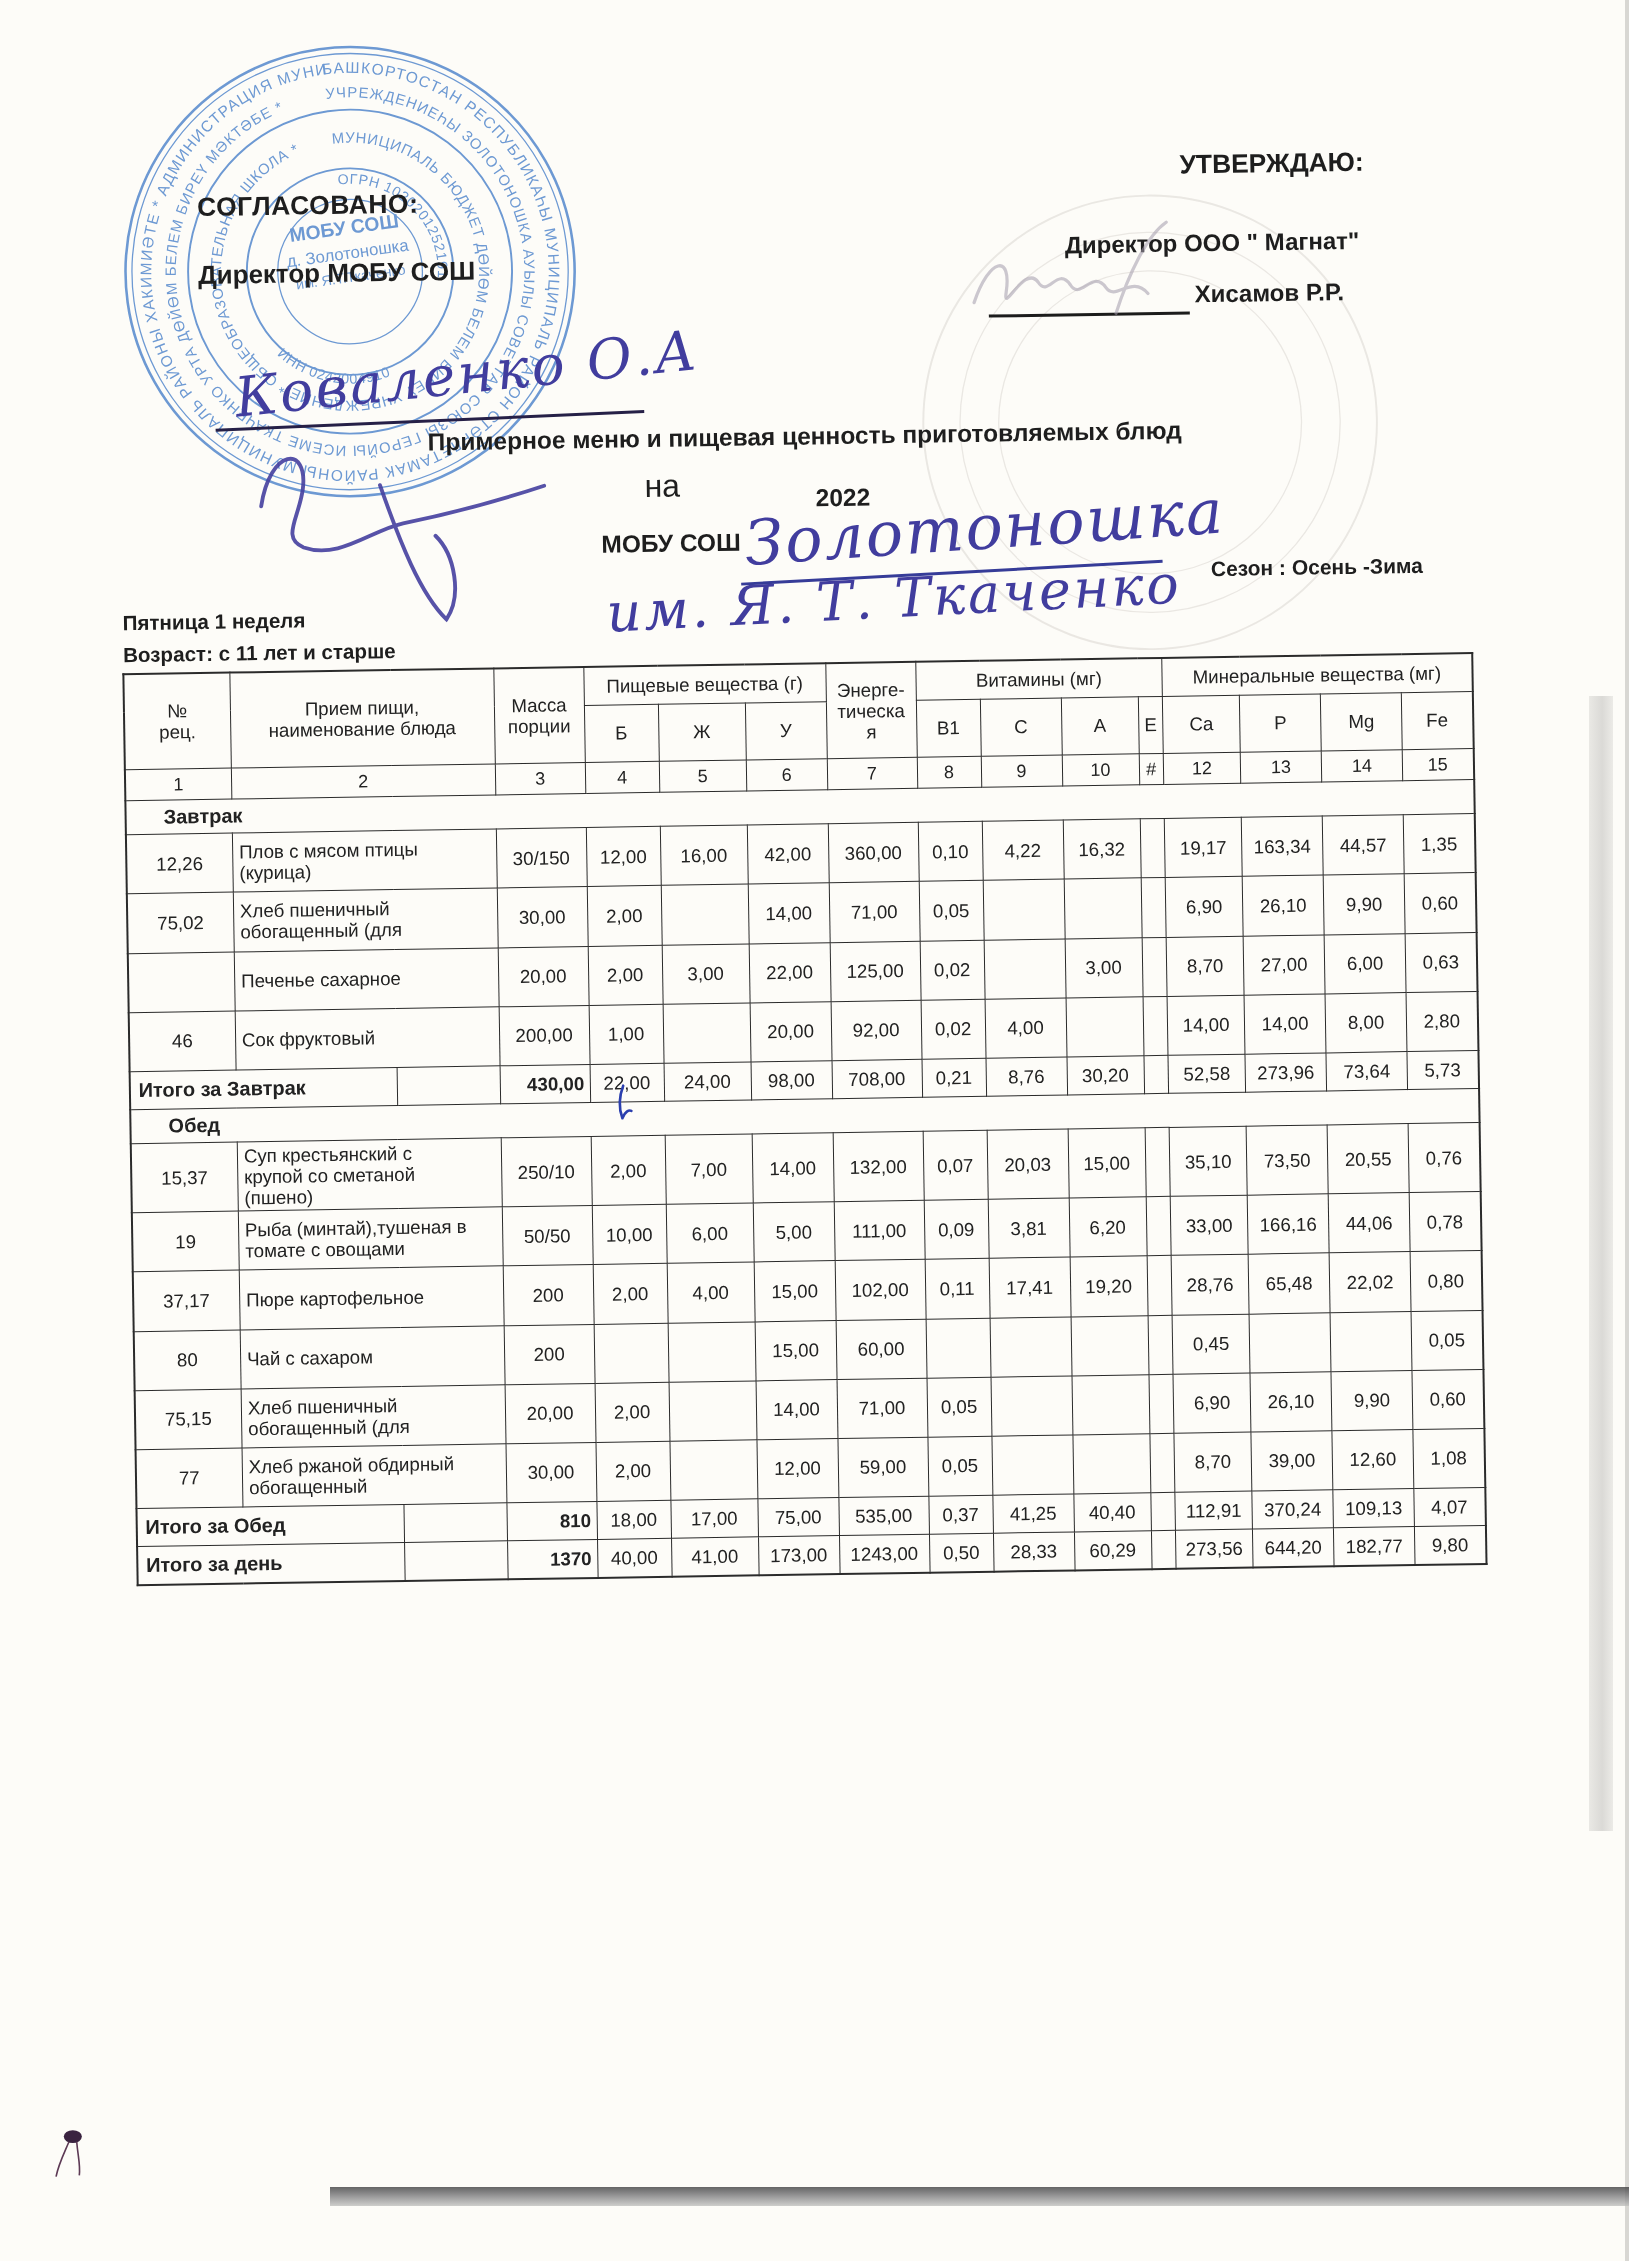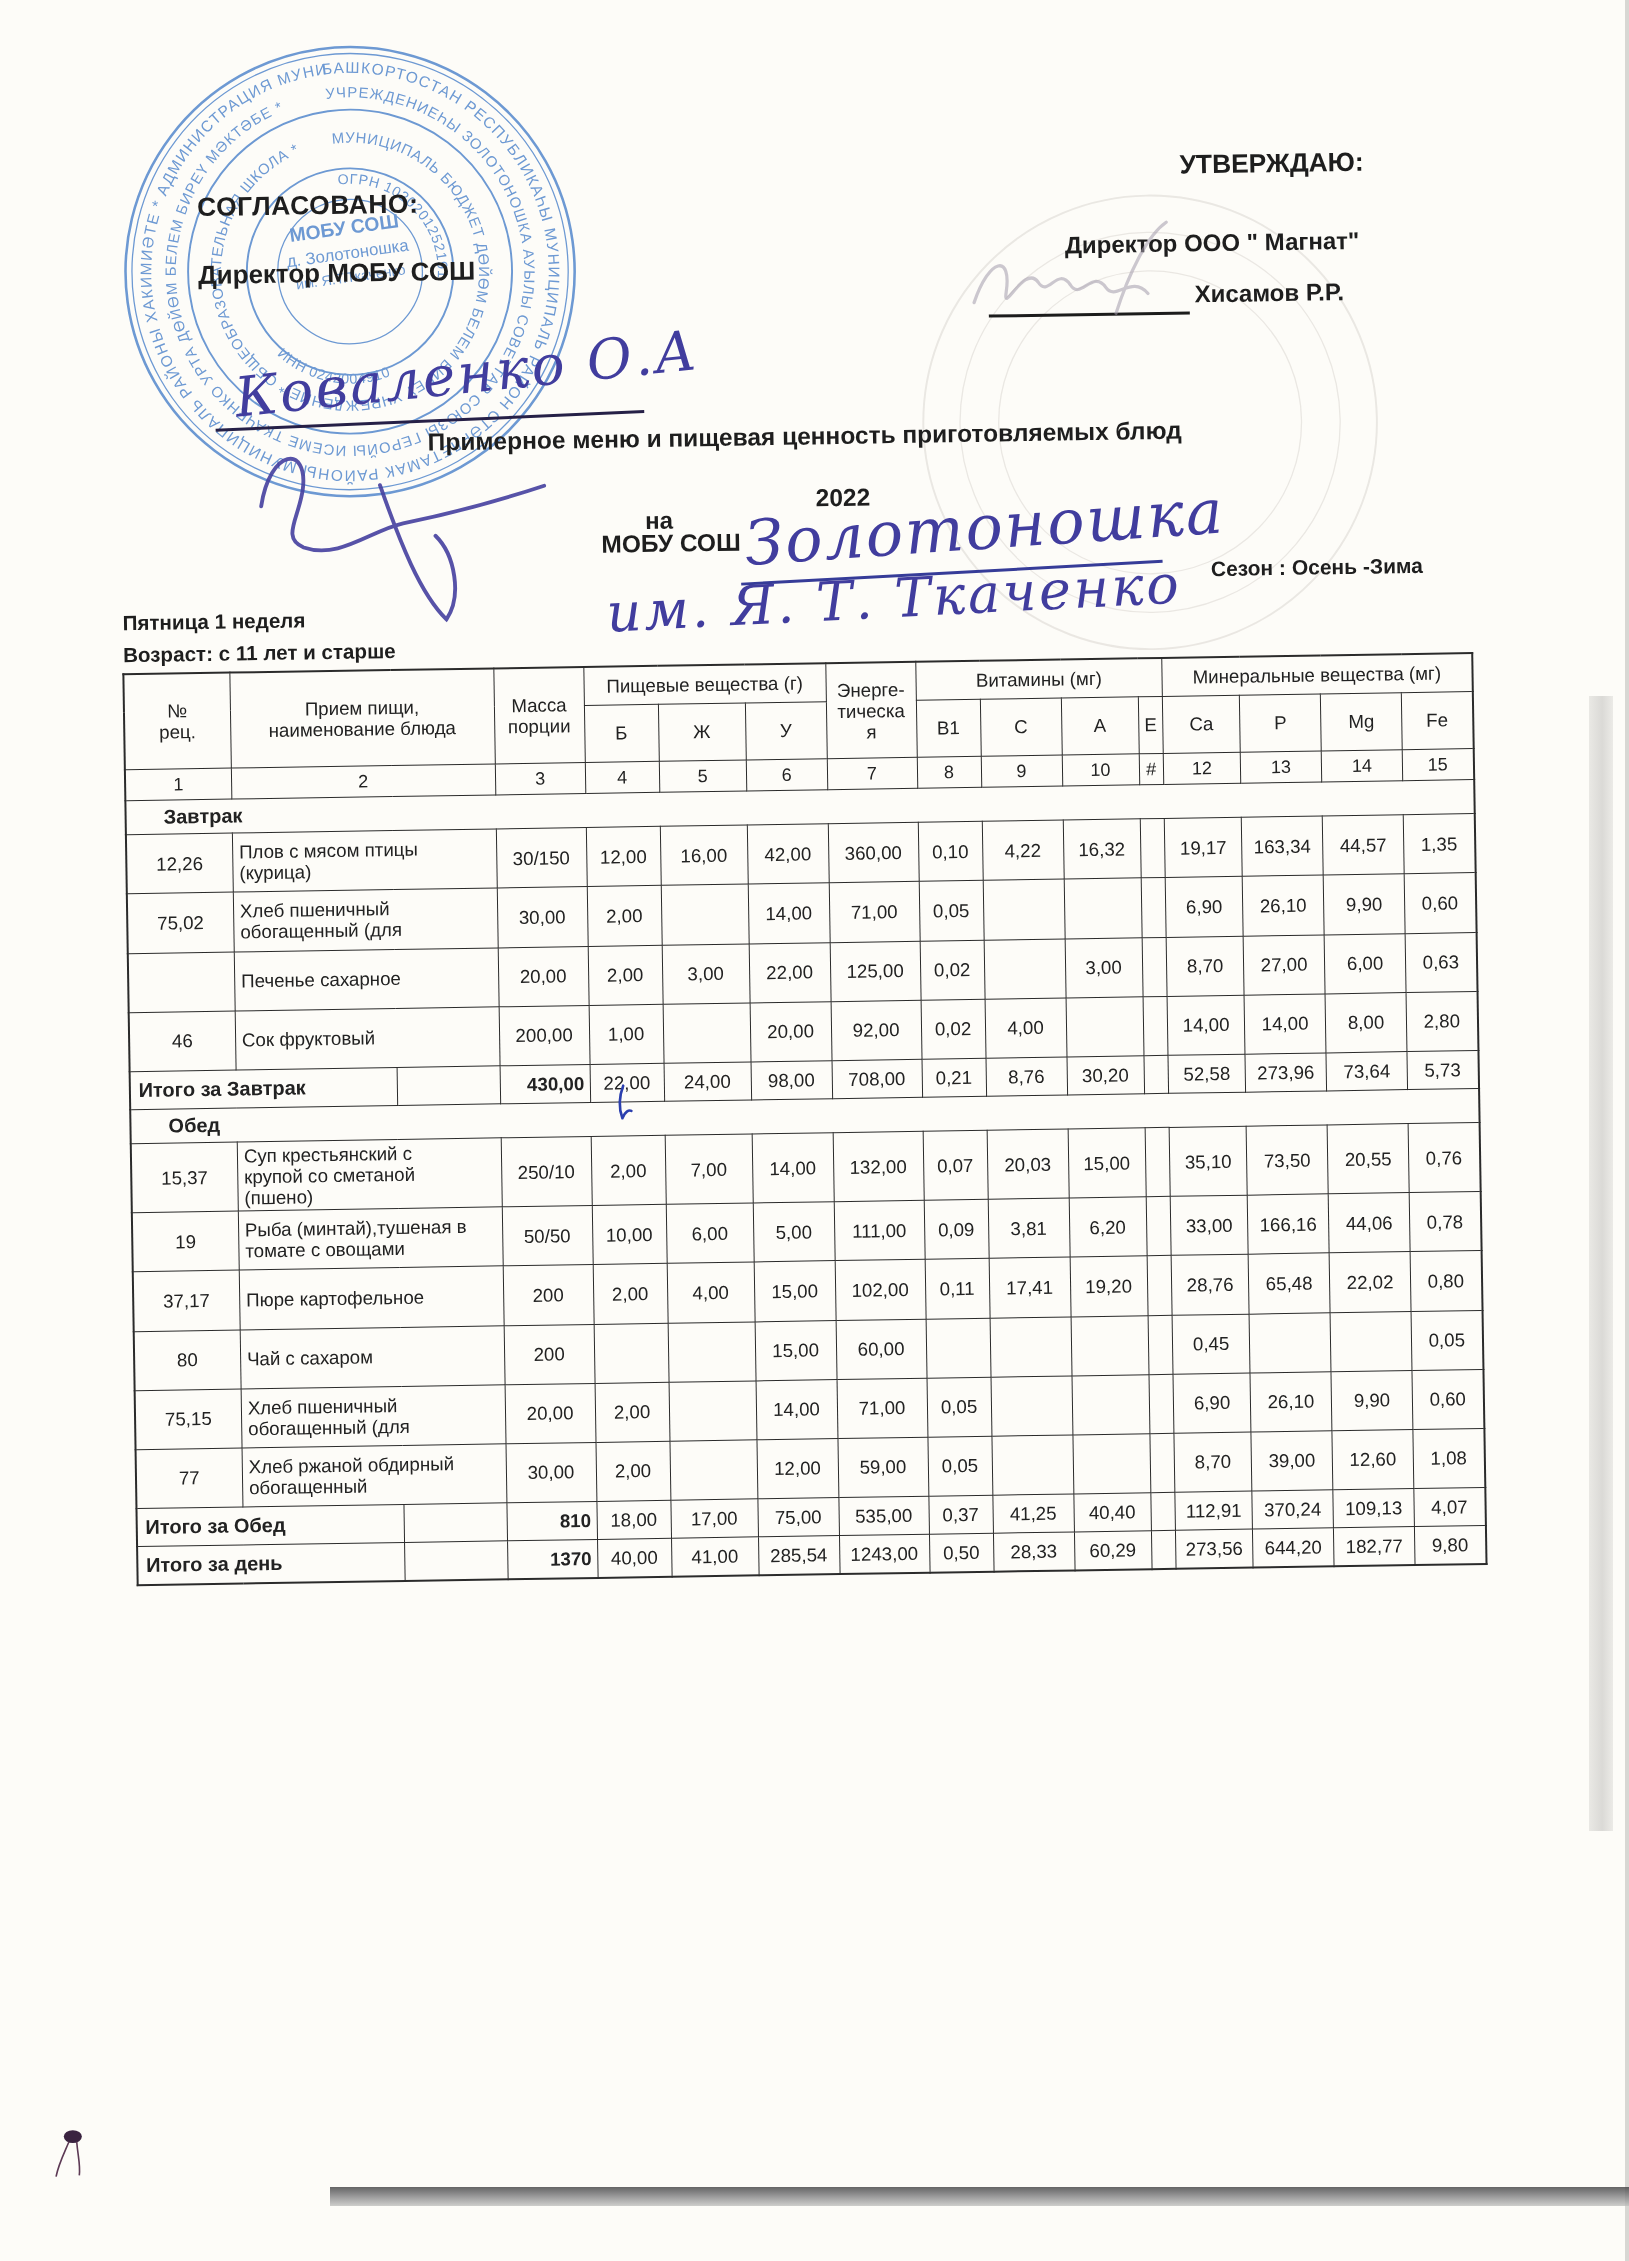--- a/index.html
+++ b/index.html
@@ -17,21 +17,21 @@
   .sogl-sub{left:211px;top:261px;font-size:26px;font-weight:bold;}
   .hand{font-family:"DejaVu Serif","Liberation Serif",serif;font-style:italic;color:#413d9e;}
   .sogl-sig{left:245px;top:347px;font-size:55px;transform:rotate(-5deg);letter-spacing:2.6px;white-space:nowrap;}
   .sogl-underline{left:226px;top:424px;width:429px;height:3.2px;background:#262047;transform:rotate(-1.6deg);}
   .utv-title{left:1194px;top:166px;font-size:26.4px;font-weight:bold;}
   .utv-sub{left:1078px;top:246px;font-size:24px;font-weight:bold;}
   .utv-line{left:1001px;top:328px;width:201px;height:2.6px;background:#1c1c1c;}
   .utv-name{left:1207px;top:297px;font-size:24px;font-weight:bold;}
   
   .doc-title{left:0;top:433px;width:1630px;text-align:center;font-size:24.5px;font-weight:bold;}
-  .on-label{left:654px;top:515px;font-size:24px;font-weight:bold;}
+  .on-label{left:654px;top:476px;font-size:32px;font-weight:normal;}
   .year{left:825px;top:495px;font-size:24.5px;font-weight:bold;}
   .school-label{left:610px;top:538px;font-size:24.5px;font-weight:bold;}
   .hw-school{left:753px;top:504px;font-size:62px;transform:rotate(-3deg);letter-spacing:1.9px;white-space:nowrap;}
   .hw-underline{left:749px;top:584px;width:422px;height:3.2px;background:#363c98;transform:rotate(-2.2deg);}
   .hw-school2{left:614px;top:579px;font-size:54px;transform:rotate(-2deg);letter-spacing:2.6px;white-space:nowrap;}
   .season{left:1219px;top:574px;font-size:21px;font-weight:bold;}
   .week{left:130px;top:611px;font-size:20.6px;font-weight:bold;}
   .age{left:130px;top:643px;font-size:20.6px;font-weight:bold;}
   
   table.menu{position:absolute;left:129px;top:673px;border-collapse:collapse;
@@ -416,21 +416,21 @@
           <td class="c-num">370,24</td>
           <td class="c-num">109,13</td>
           <td class="c-num">4,07</td>
         </tr>
         <tr class="total-row">
           <td class="c-total-label" colspan="2">Итого за день</td>
           <td class="c-fill"></td>
           <td class="c-mass c-total-mass">1370</td>
           <td class="c-num">40,00</td>
           <td class="c-num">41,00</td>
-          <td class="c-num">285,54</td>
+          <td class="c-num">173,00</td>
           <td class="c-num">1243,00</td>
           <td class="c-num">0,50</td>
           <td class="c-num">28,33</td>
           <td class="c-num">60,29</td>
           <td class="c-num"></td>
           <td class="c-num">273,56</td>
           <td class="c-num">644,20</td>
           <td class="c-num">182,77</td>
           <td class="c-num">9,80</td>
         </tr>

